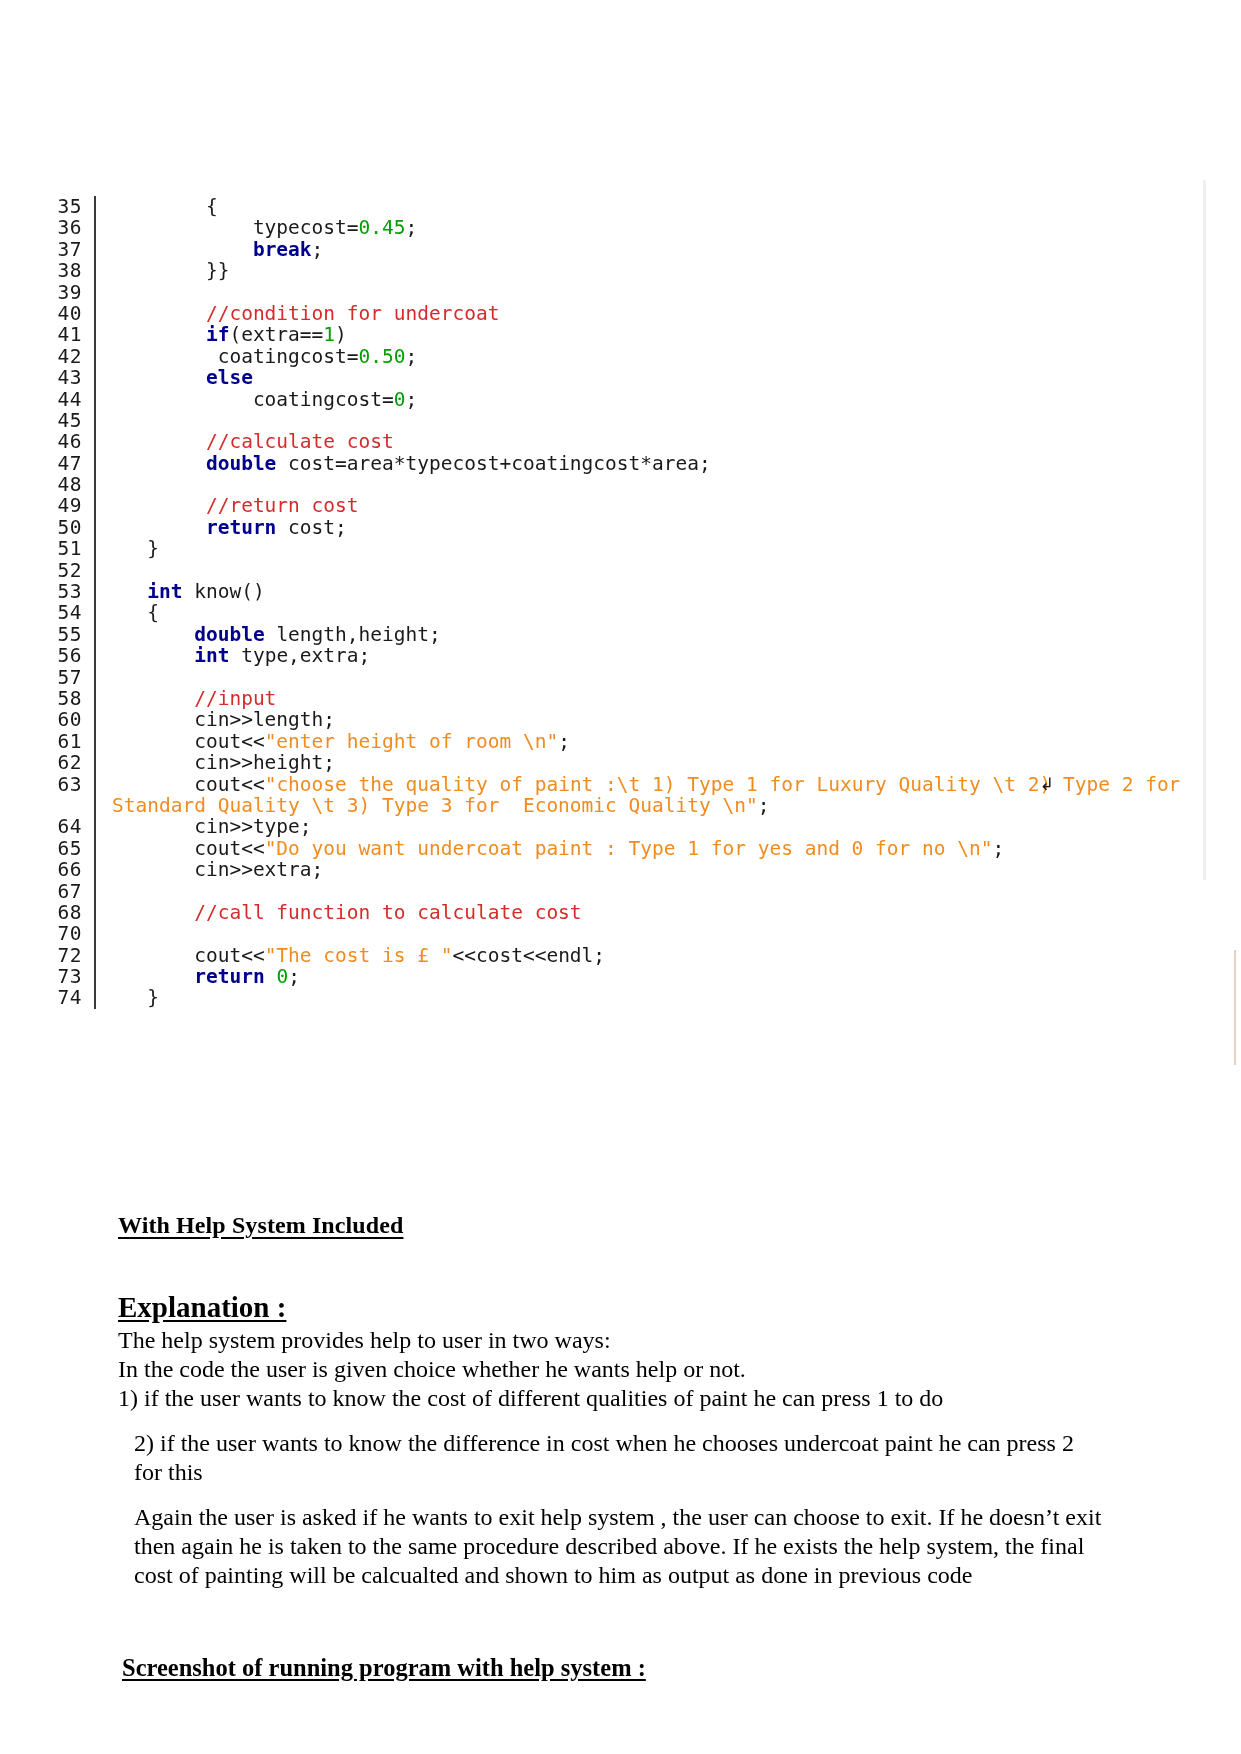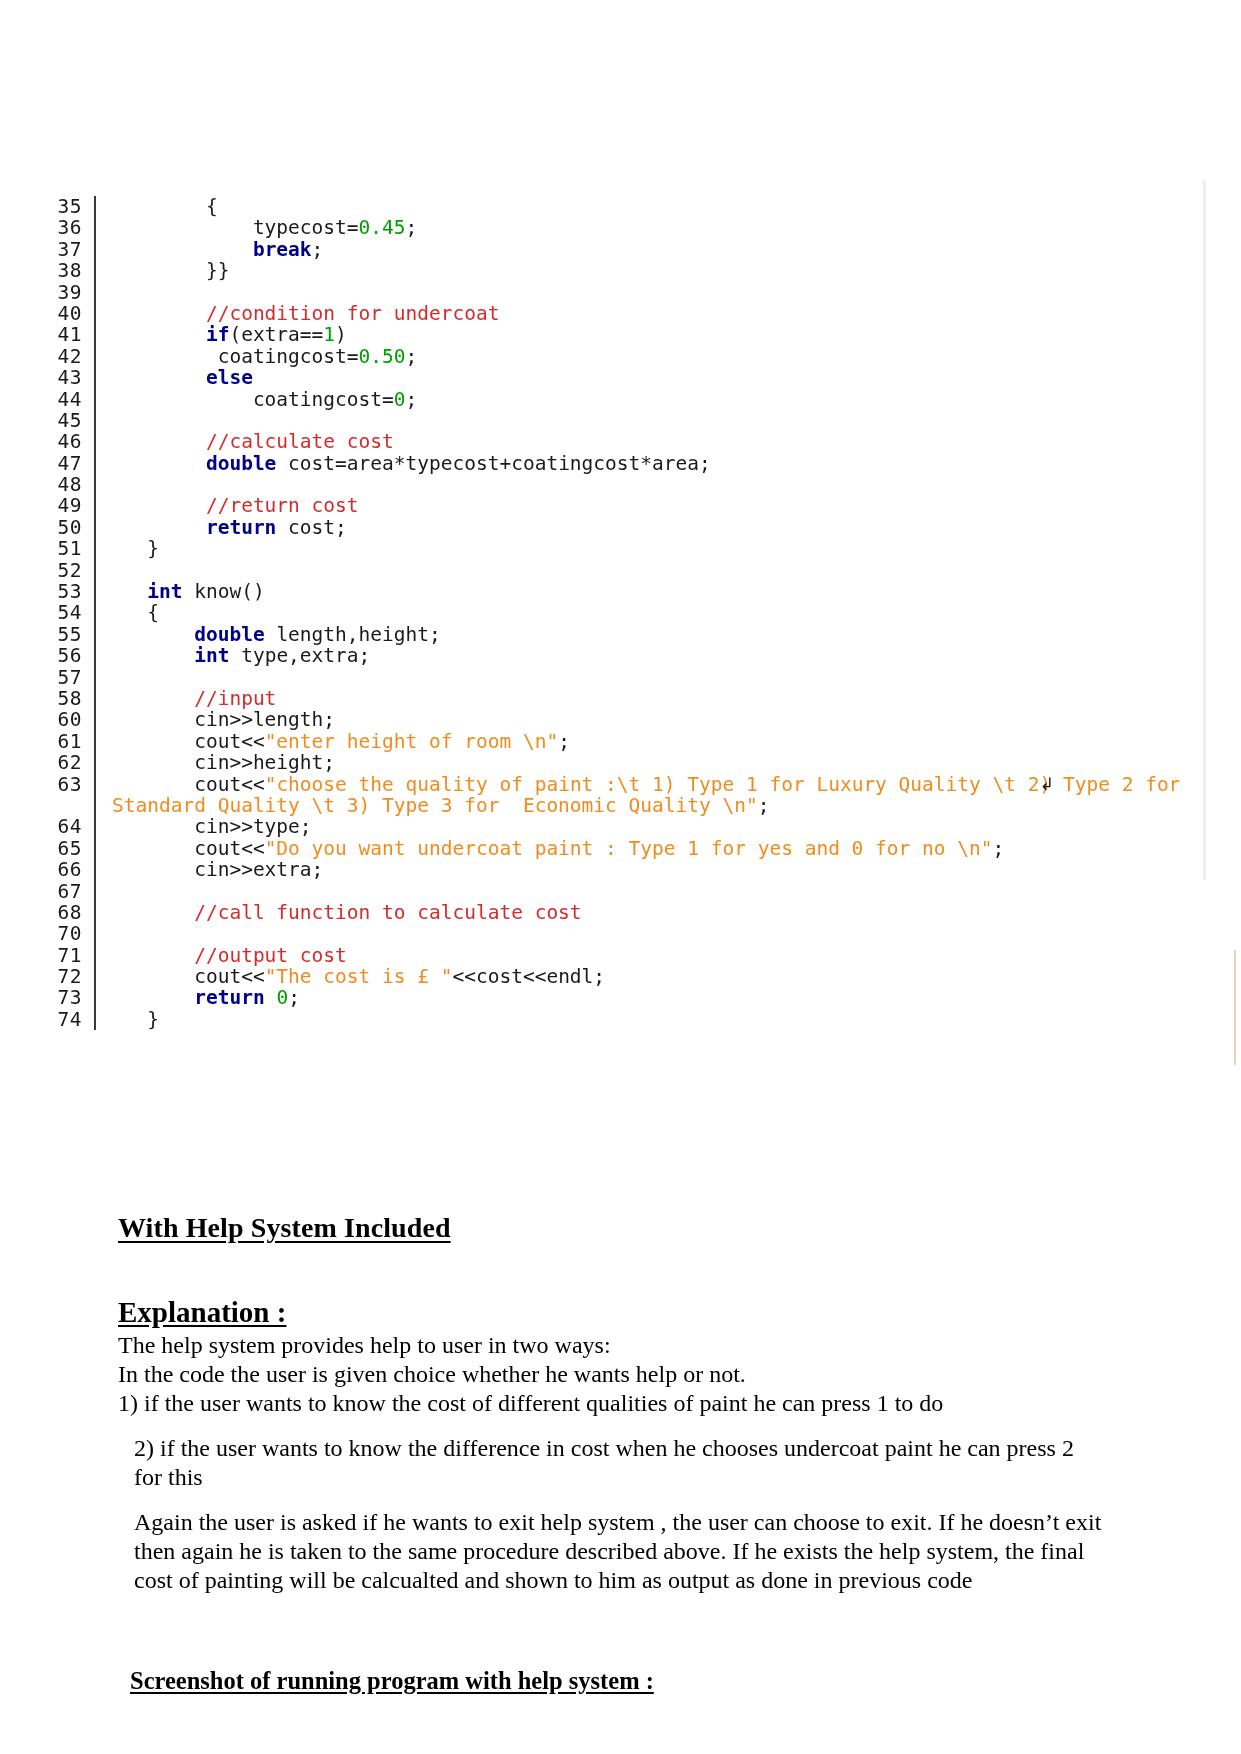--- a/index.html
+++ b/index.html
@@ -98,21 +98,21 @@
   
   .prose {
     position: absolute;
     left: 118px;
     top: 1212px;
     width: 1000px;
     color: #000000;
   }
   h1.doc-title {
     margin: 0 0 52px 0;
-    font-size: 28px;
+    font-size: 24px;
     font-weight: bold;
     font-family: "Liberation Serif", serif;
     text-decoration: underline;
     text-underline-offset: 4px;
     letter-spacing: 0.1px;
   }
   h2.sub-head {
     margin: 0 0 2px 0;
     font-size: 29px;
     font-weight: bold;
@@ -127,21 +127,21 @@
     font-family: "Liberation Serif", serif;
   }
   p.body-para {
     margin: 16px;
     font-size: 24px;
     line-height: 29px;
     font-family: "Liberation Serif", serif;
   }
   .spacer-md { height: 44px; }
   h2.foot-head {
-    margin: 12px;
+    margin: 4px;
     font-size: 24.5px;
     font-weight: bold;
     font-family: "Liberation Serif", serif;
     text-decoration: underline;
     text-underline-offset: 3px;
   }
 </style>
 </head>
 <body>
 
@@ -310,25 +310,20 @@
       </div>
       <div class="code-row">
         <div class="gutter">68</div>
         <div class="rule"></div>
         <div class="code-text"><span class="cmt">       //call function to calculate cost</span></div>
       </div>
       <div class="code-row">
         <div class="gutter">70</div>
         <div class="rule"></div>
         <div class="code-text"><span class="pln"></span></div>
-      </div>
-      <div class="code-row">
-        <div class="gutter">71</div>
-        <div class="rule"></div>
-        <div class="code-text"><span class="cmt">       //output cost</span></div>
       </div>
       <div class="code-row">
         <div class="gutter">72</div>
         <div class="rule"></div>
         <div class="code-text"><span class="pln">       cout&lt;&lt;</span><span class="str">"The cost is £ "</span><span class="pln">&lt;&lt;cost&lt;&lt;endl;</span></div>
       </div>
       <div class="code-row">
         <div class="gutter">73</div>
         <div class="rule"></div>
         <div class="code-text"><span class="pln">       </span><span class="kw">return</span><span class="pln"> </span><span class="num">0</span><span class="pln">;</span></div>

